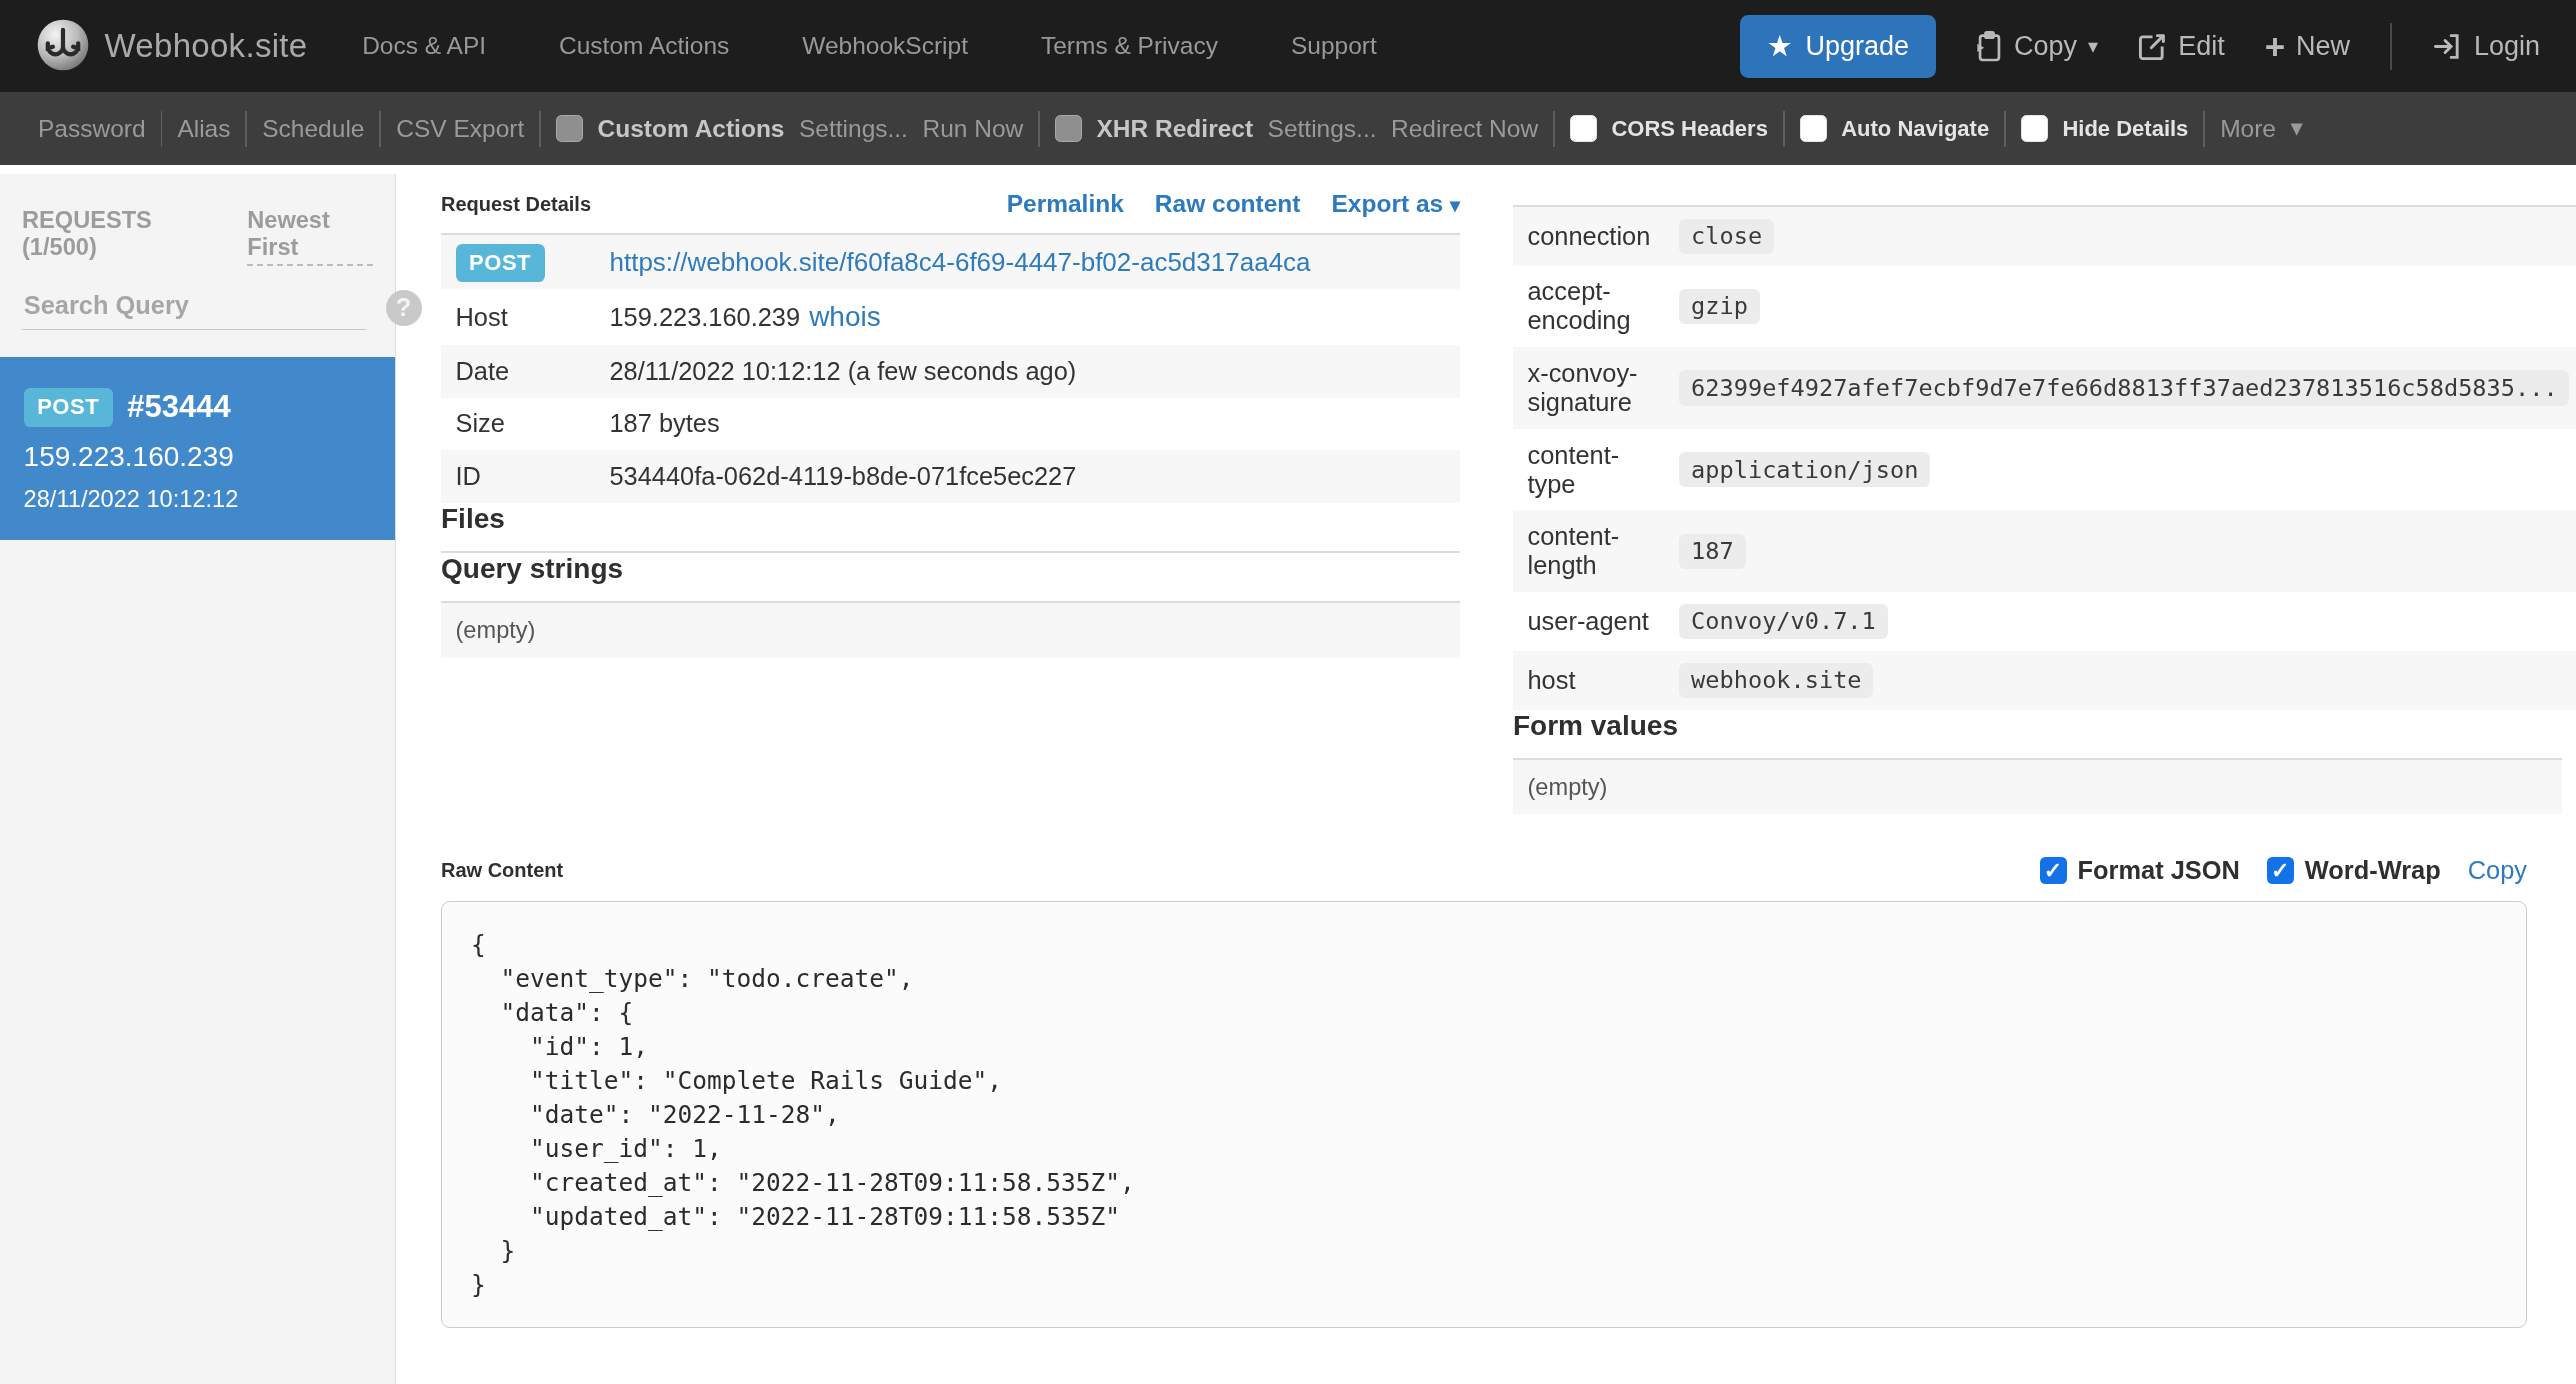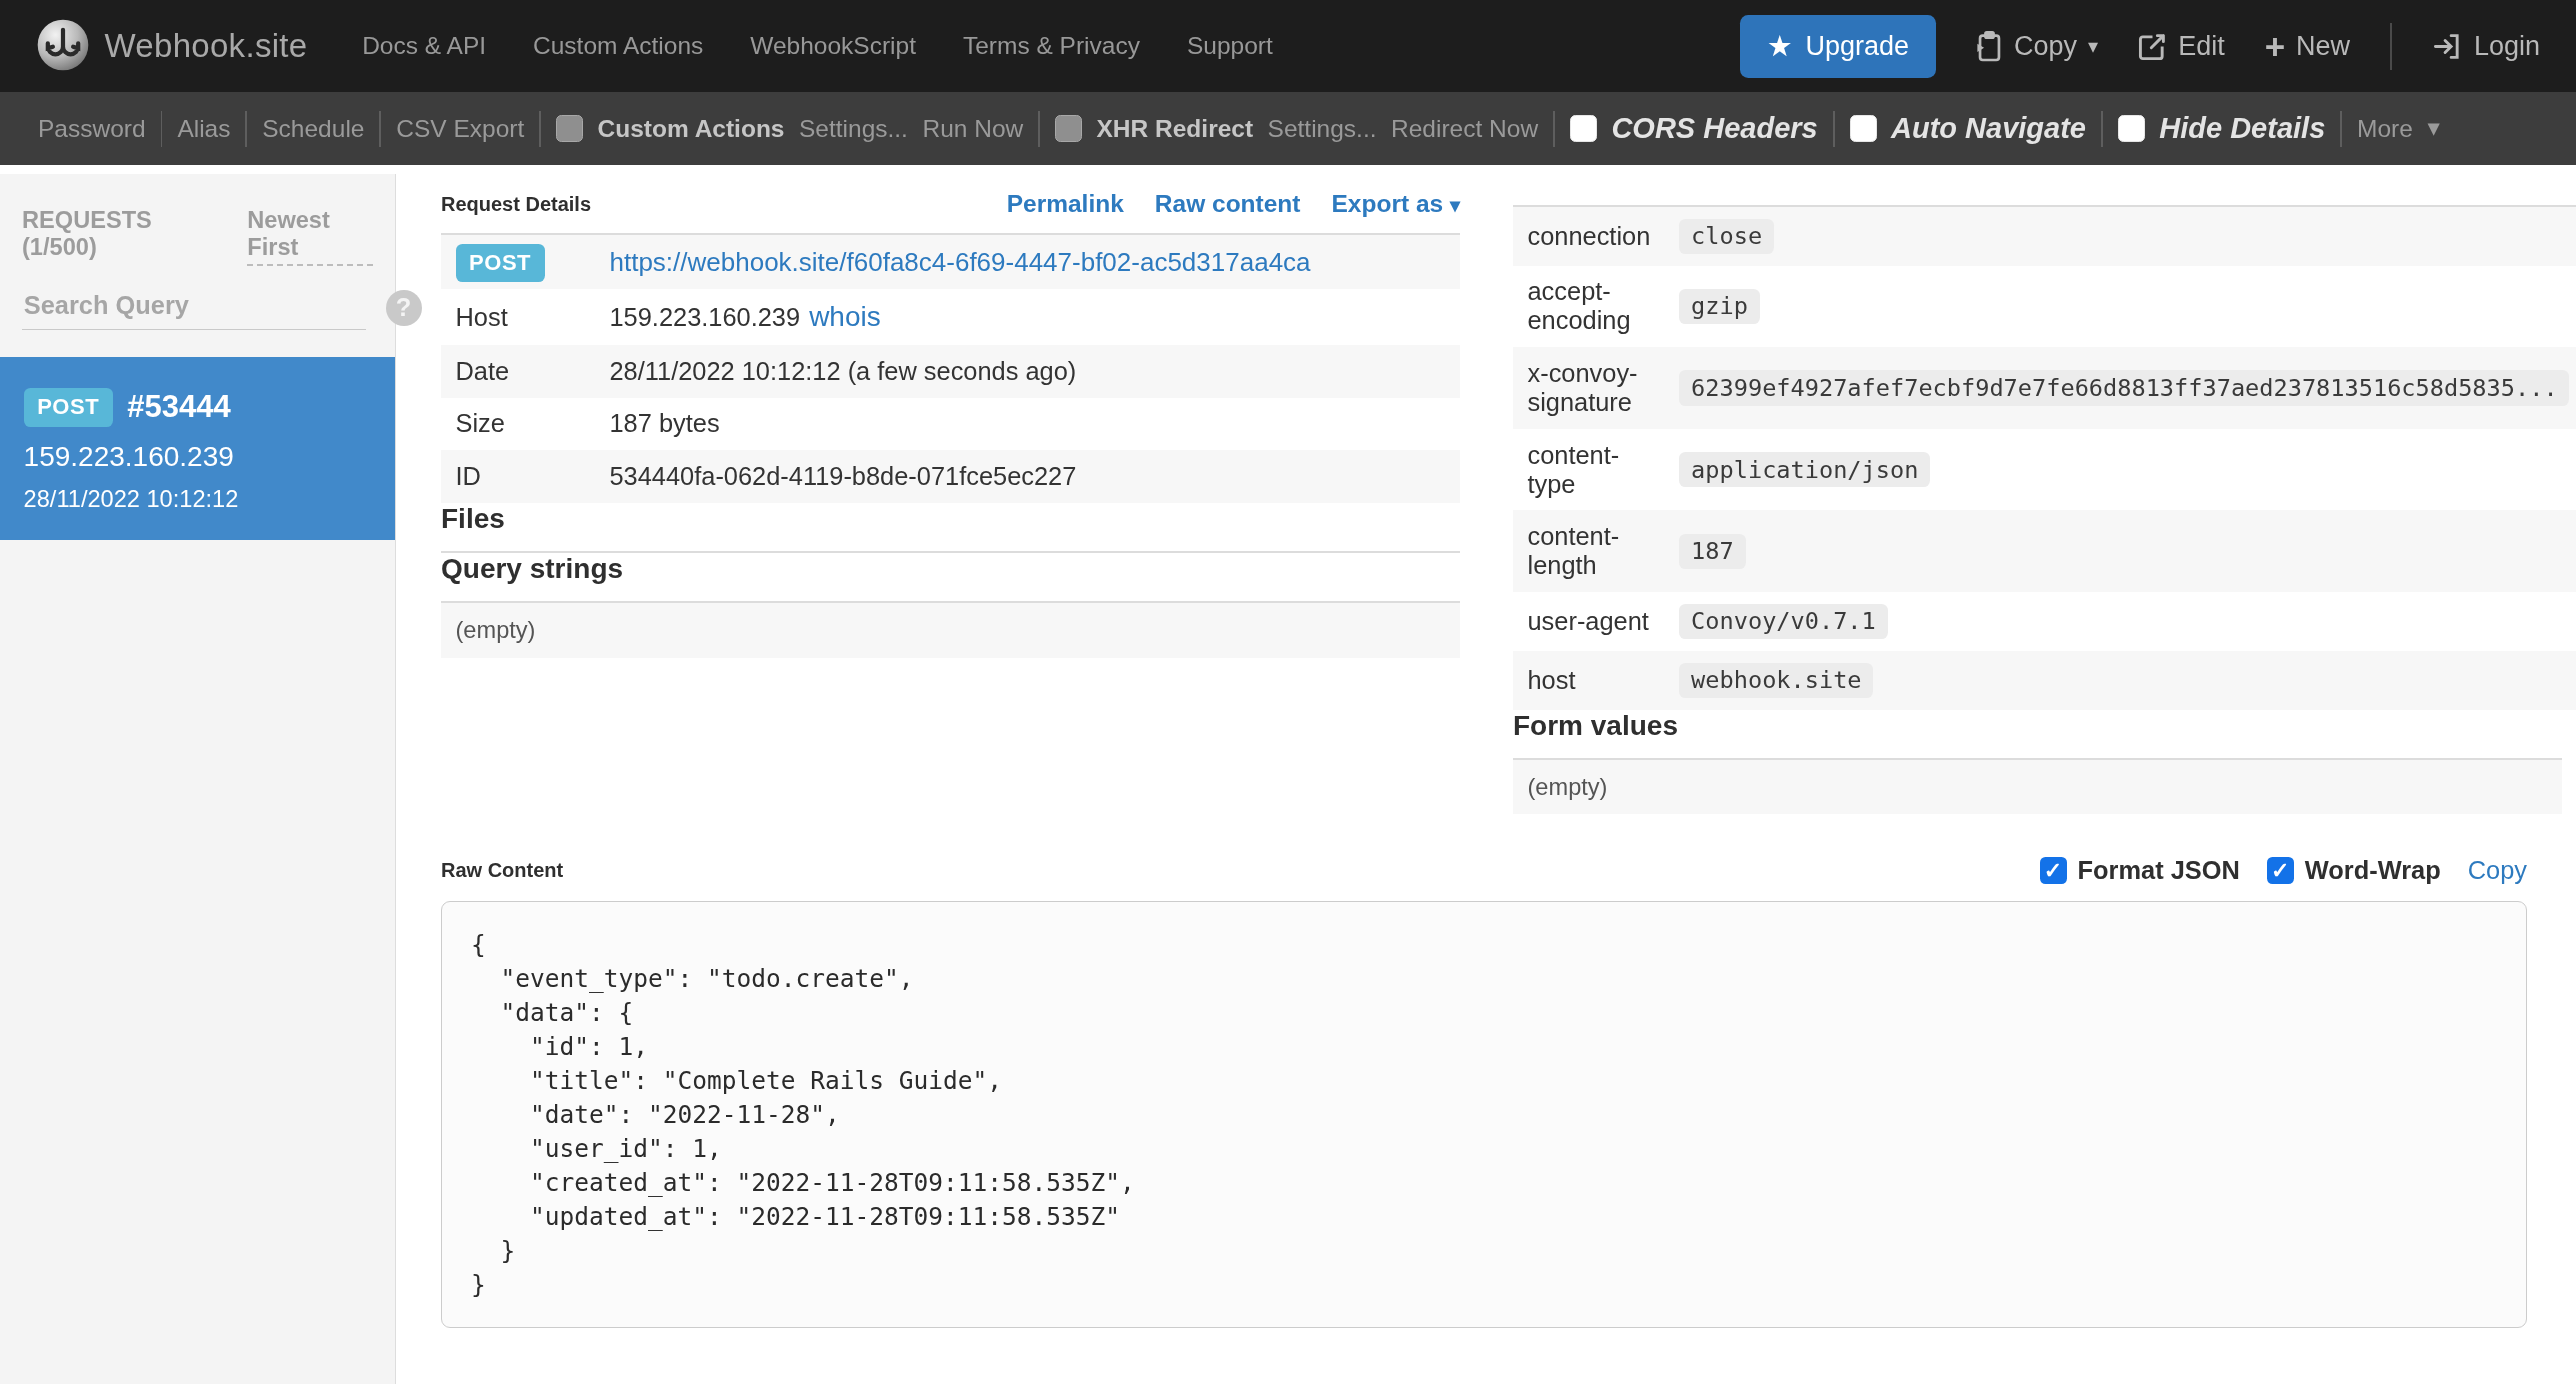--- a/index.html
+++ b/index.html
@@ -11,21 +11,21 @@
   }
 
   
   .navbar {
     height: 92px; background: #1d1d1d;
     display: flex; align-items: center;
     padding: 0 36px; gap: 42px;
   }
   .brand { display: flex; align-items: center; gap: 14.5px; cursor: pointer; }
   .brand-name { font-size: 33px; color: #a9a9a9; letter-spacing: 0.3px; }
-  .nav-links { display: flex; gap: 47px; margin-left: 12.7px; }
+  .nav-links { display: flex; gap: 73px; margin-left: 12.7px; }
   .nav-link { font-size: 24.5px; color: #989898; cursor: pointer; }
   .nav-right { margin-left: auto; display: flex; align-items: center; gap: 40px; }
   .upgrade-btn {
     background: #2e74ba; color: #fff; border: none; border-radius: 8.2px;
     font-size: 27px; font-family: inherit; padding: 14.5px 27px;
     display: flex; align-items: center; gap: 12.7px; cursor: pointer;
   }
   .nav-action { display: flex; align-items: center; gap: 11px; color: #b9b9b9; font-size: 27px; cursor: pointer; }
   .nav-action svg { display: block; }
   .nav-divider { width: 1.8px; height: 47px; background: #4a4a4a; }
@@ -37,21 +37,21 @@
     display: flex; align-items: center; padding: 0 38px; gap: 15px;
     white-space: nowrap;
   }
   .tb-link { color: #9a9a9a; font-size: 24.5px; cursor: pointer; }
   .tb-sep { width: 1.8px; height: 36px; background: #5e5e5e; flex: 0 0 auto; }
   .tb-group { display: flex; align-items: center; gap: 14.5px; }
   .cb { width: 27px; height: 27px; border-radius: 5.4px; flex: 0 0 auto; cursor: pointer; }
   .cb-gray { background: #8f8f8f; border: 1.8px solid #a8a8a8; }
   .cb-white { background: #ffffff; border: 1.8px solid #e6e6e6; }
   .tb-bold-dim { color: #c6c6c6; font-weight: bold; font-size: 24.5px; cursor: pointer; }
-  .tb-bold { color: #e4e4e4; font-weight: bold; font-size: 29px; cursor: pointer; font-style: italic; }
+  .tb-bold { color: #e4e4e4; font-weight: bold; font-size: 22px; cursor: pointer; }
   .tb-muted { color: #9a9a9a; font-size: 24.5px; cursor: pointer; }
 
   
   .layout { display: flex; height: 1220px; }
 
   
   .sidebar { width: 396px; background: #f4f4f4; border-right: 0.9px solid #dddddd; flex: 0 0 auto; margin-top: 9px; }
   .sb-head { padding: 33px 22px 0 22px; }
   .sb-title-row { display: flex; align-items: baseline; gap: 36px; }
   .sb-title { font-size: 23.6px; font-weight: bold; color: #9c9c9c; }

